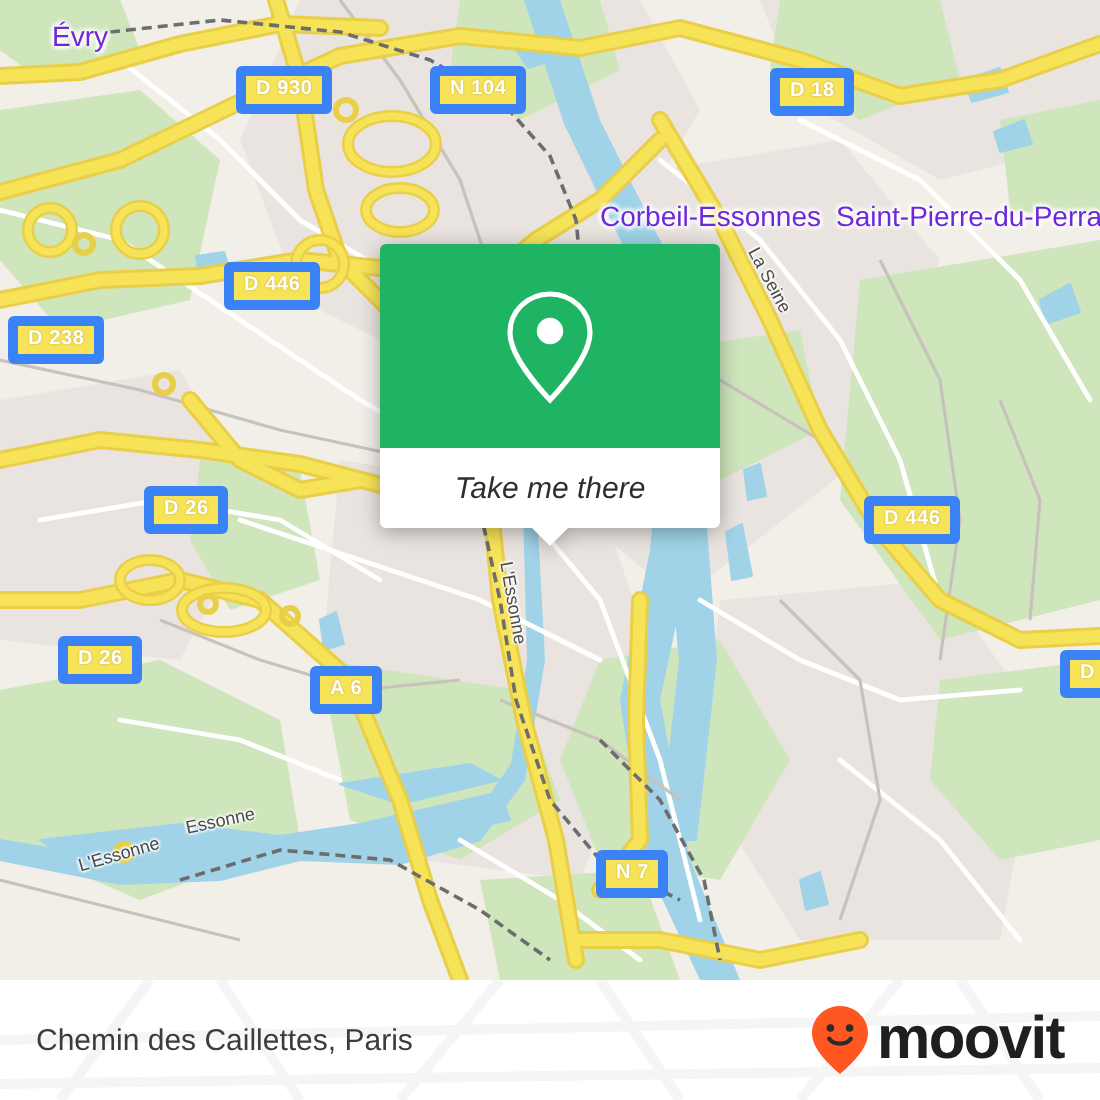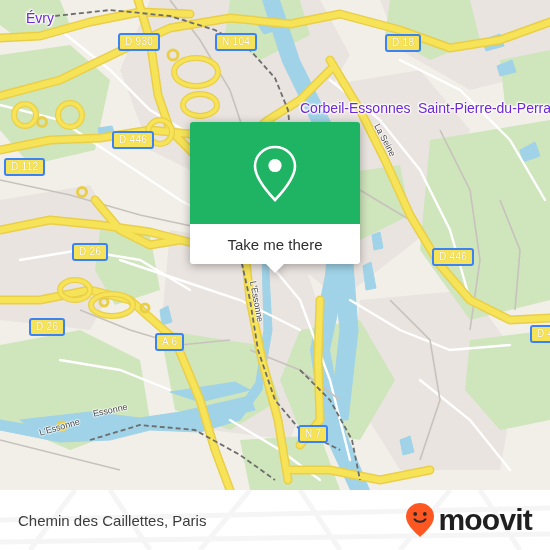--- a/index.html
+++ b/index.html
@@ -17,25 +17,25 @@
     width: 550px; height: 490px;
     background: #f2efe9;
     overflow: hidden;
   }
   .layer { position: absolute; left: 0; top: 0; width: 550px; height: 490px; }
 
   
   .shield {
     position: absolute;
     background: #f7e358;
-    border: 2px solid #3b82f6;
+    border: 5px solid #3b82f6;
     border-radius: 3px;
     color: #ffffff;
     font-size: 10px;
-    font-weight: normal;
+    font-weight: bold;
     letter-spacing: .3px;
     padding: 1px 5px 2px 5px;
     line-height: 11px;
     white-space: nowrap;
     text-shadow: 0 0 1px rgba(140,120,0,.55);
     z-index: 20;
   }
 
   
   .place {
@@ -71,20 +71,21 @@
     white-space: nowrap;
   }
 
   
   #popup {
     position: absolute;
     left: 190px; top: 122px;
     width: 170px;
     z-index: 60;
     filter: drop-shadow(0 2px 5px rgba(0,0,0,.32));
+    font-style: italic;
   }
   #popup-image {
     height: 102px;
     background: #1fb463;
     display: flex; align-items: center; justify-content: center;
     border-radius: 3px 3px 0 0;
   }
   #popup-footer {
     background: #ffffff;
     height: 40px;
@@ -288,21 +289,21 @@
         <path d="M90,440 L140,425 L195,430 L240,455 L275,480"></path>
         <path d="M300,370 L330,400 L352,440 L360,480"></path>
       </g>
     </svg>
 
     <div>
       <span class="shield" style="left:118px;top:33px">D 930</span>
       <span class="shield" style="left:215px;top:33px">N 104</span>
       <span class="shield" style="left:385px;top:34px">D 18</span>
       <span class="shield" style="left:112px;top:131px">D 446</span>
-      <span class="shield" style="left:4px;top:158px">D 112</span>
+      <span class="shield" style="left:4px;top:158px">D 238</span>
       <span class="shield" style="left:72px;top:243px">D 26</span>
       <span class="shield" style="left:432px;top:248px">D 446</span>
       <span class="shield" style="left:29px;top:318px">D 26</span>
       <span class="shield" style="left:155px;top:333px">A 6</span>
       <span class="shield" style="left:530px;top:325px">D 4</span>
       <span class="shield" style="left:298px;top:425px">N 7</span>
     </div>
 
     <div>
       <span class="place big" style="left:26px;top:10px">Évry</span>

